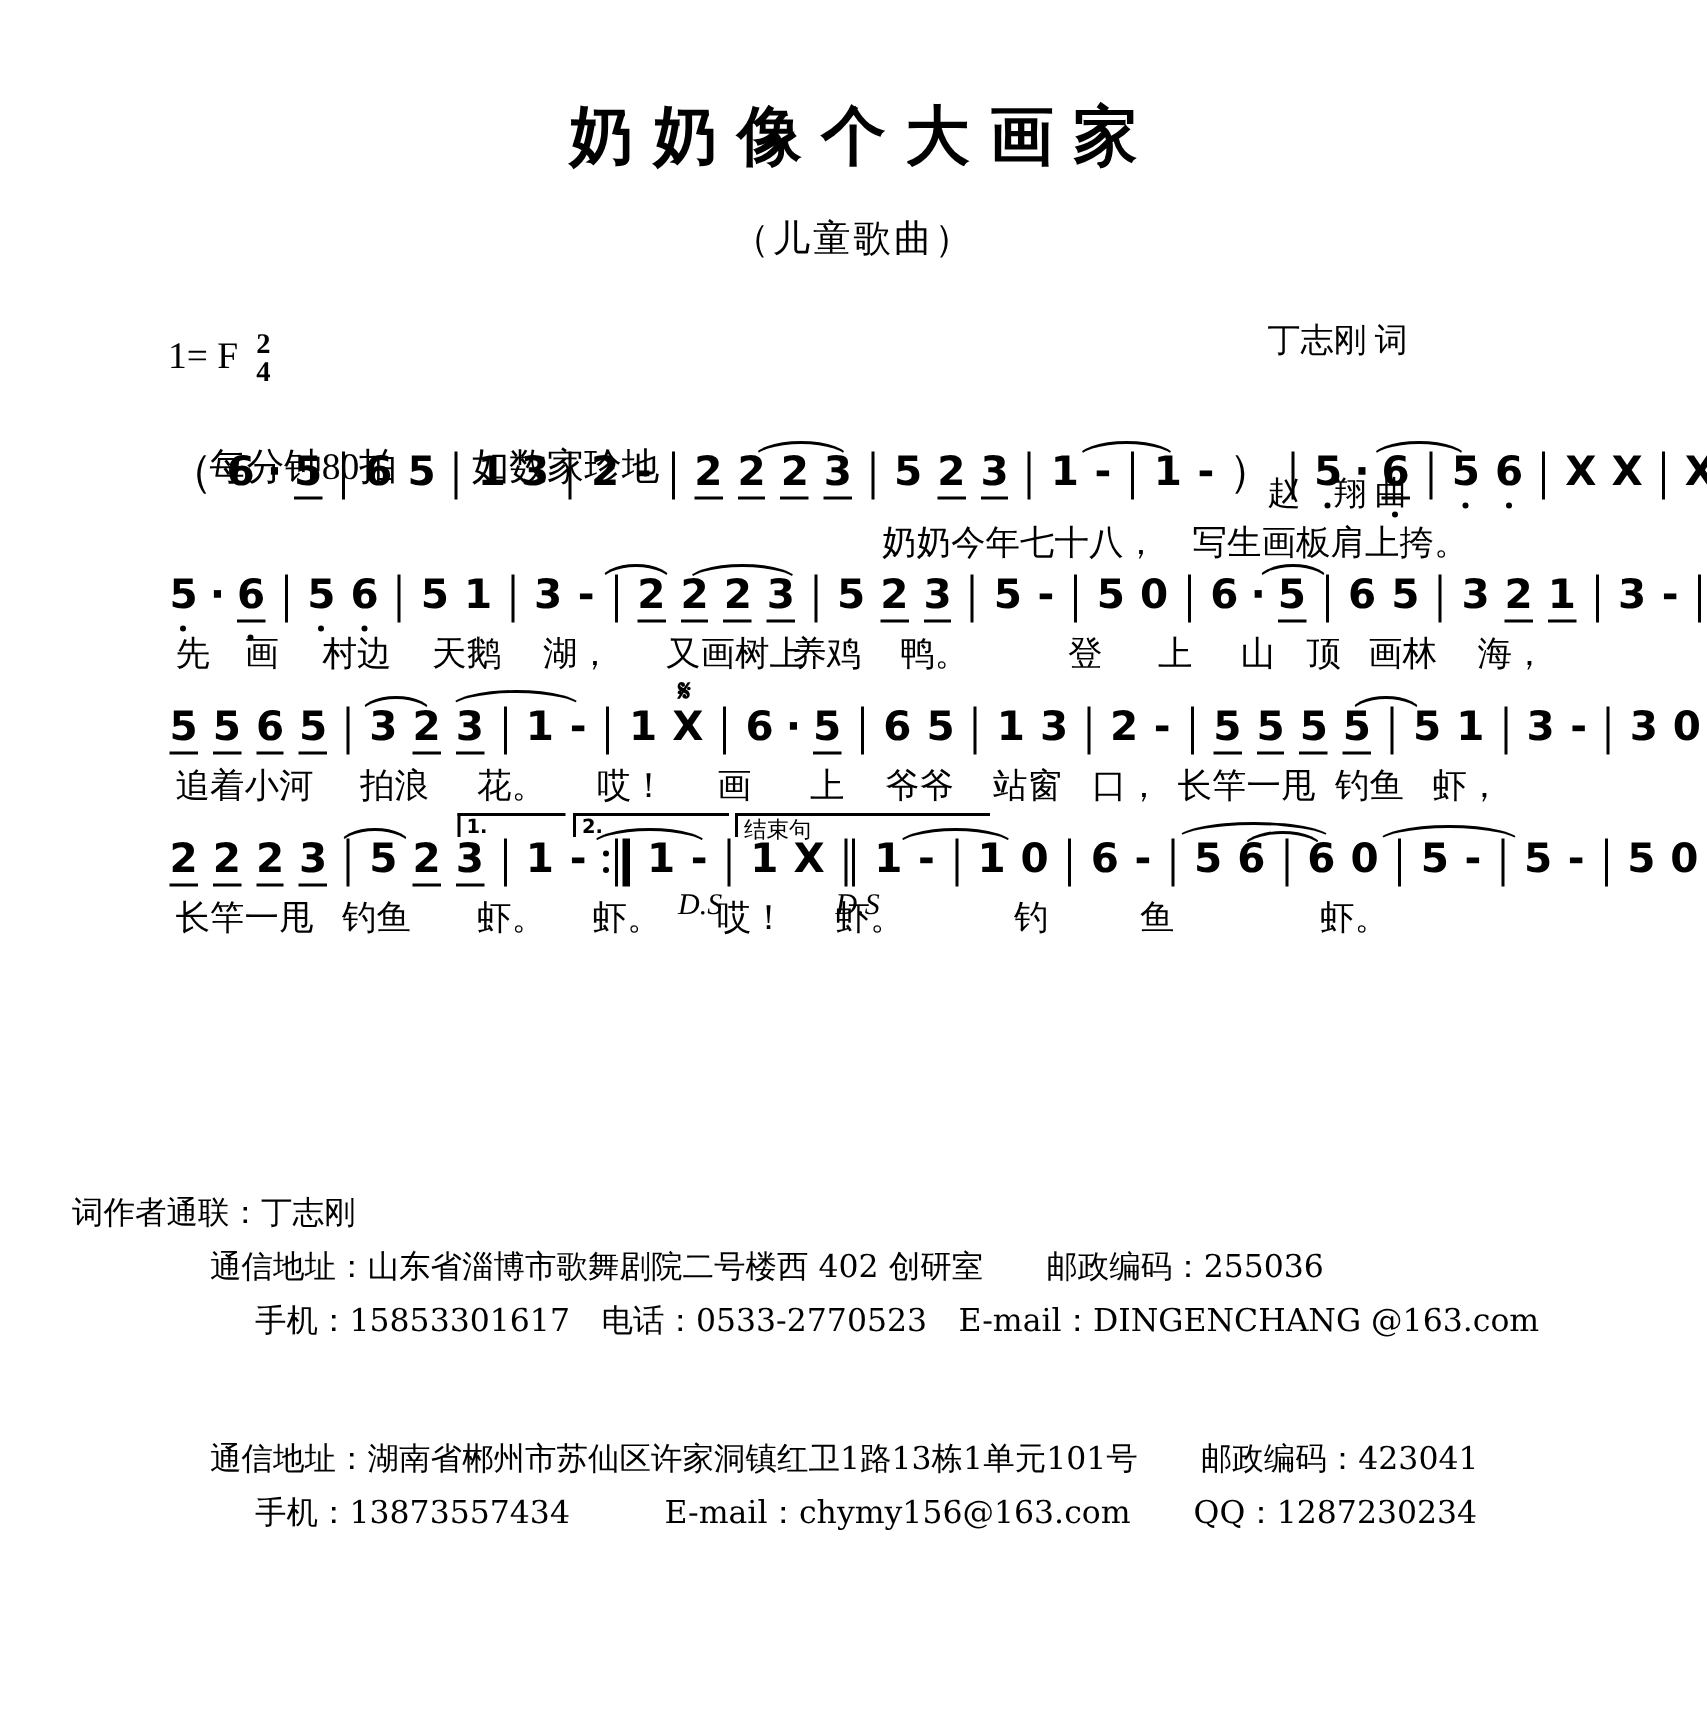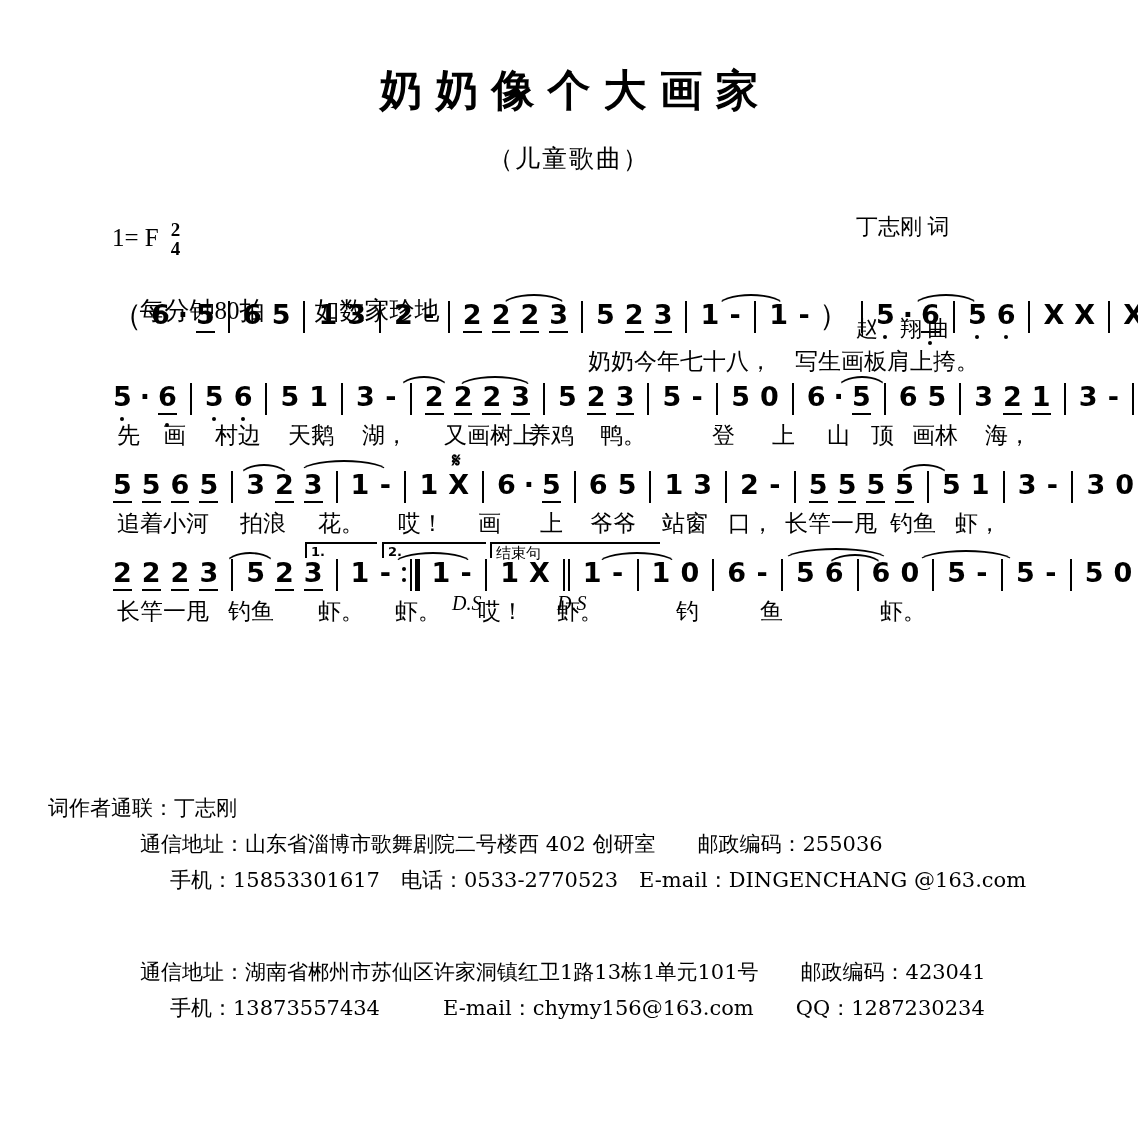--- a/index.html
+++ b/index.html
@@ -29,21 +29,20 @@
     position: absolute; top: 142px; left: 0; width: 1138px;
     text-align: center;
     font-size: 25px;
     letter-spacing: 2px;
   }
   .credits {
     position: absolute; top: 142px; left: 845px;
     font-size: 22px;
     line-height: 34px;
     white-space: pre;
-    margin-left: 11px;
   }
   .credit-line { white-space: pre; }
 
   
   .keyblock {
     position: absolute; top: 218px; left: 112px;
     font-size: 25px;
     display: flex; align-items: center; gap: 4px;
   }
   .keyblock .k { font-family: "Liberation Serif", serif; }

